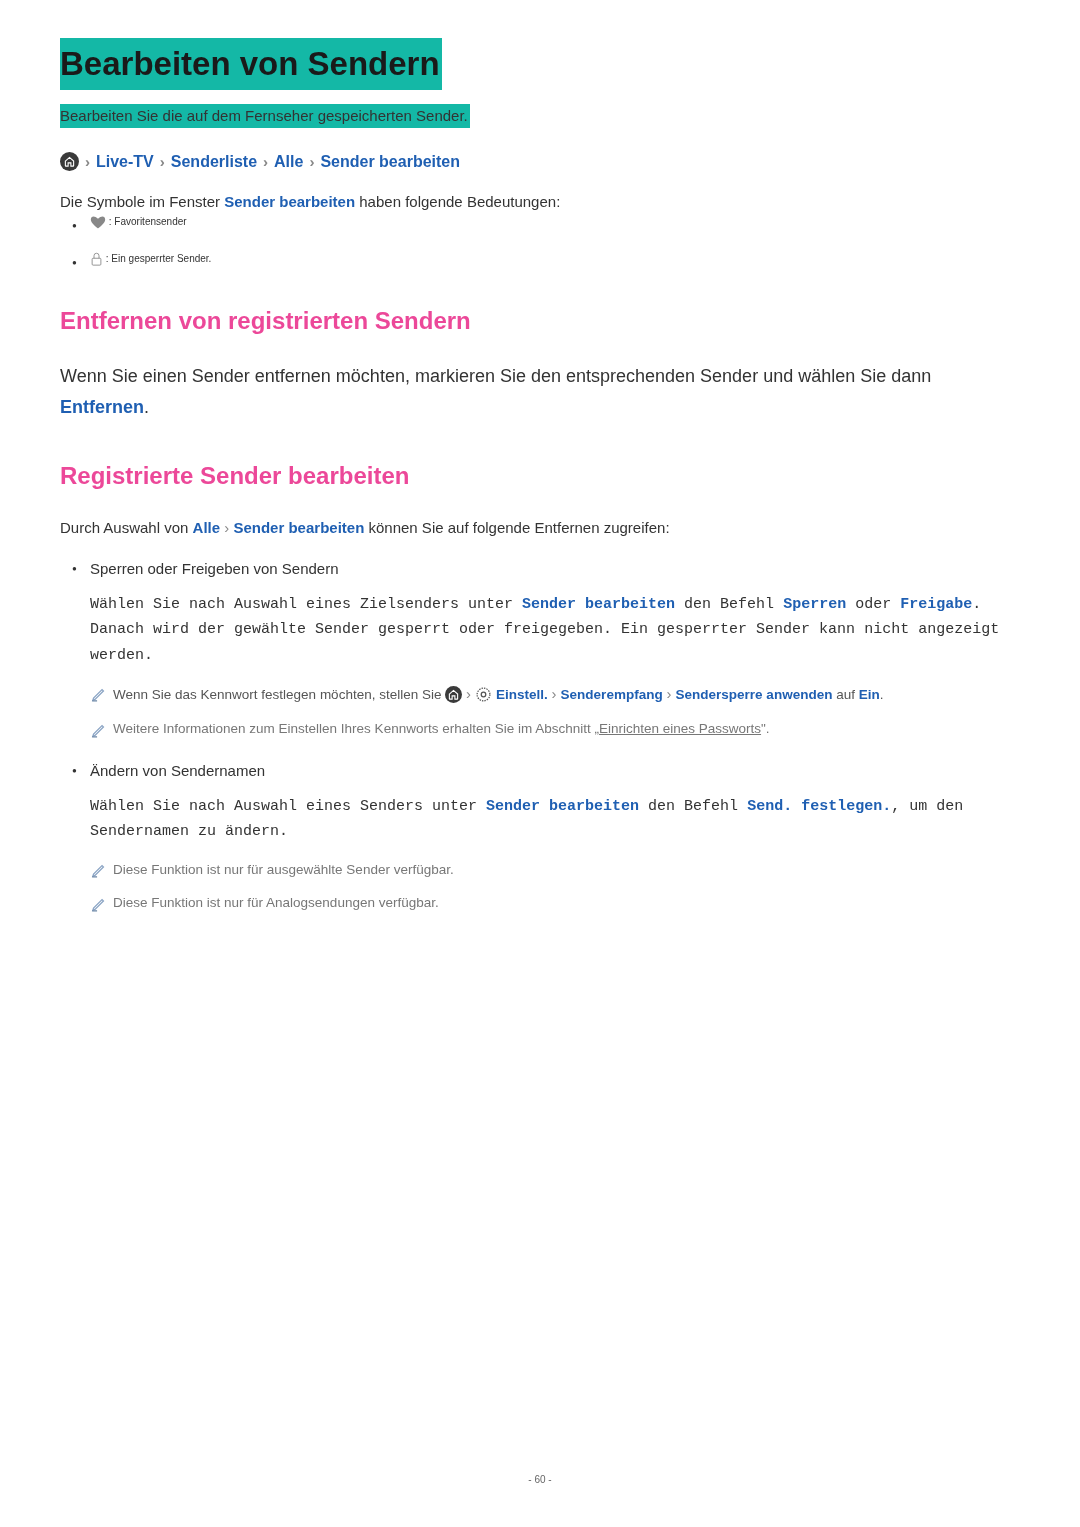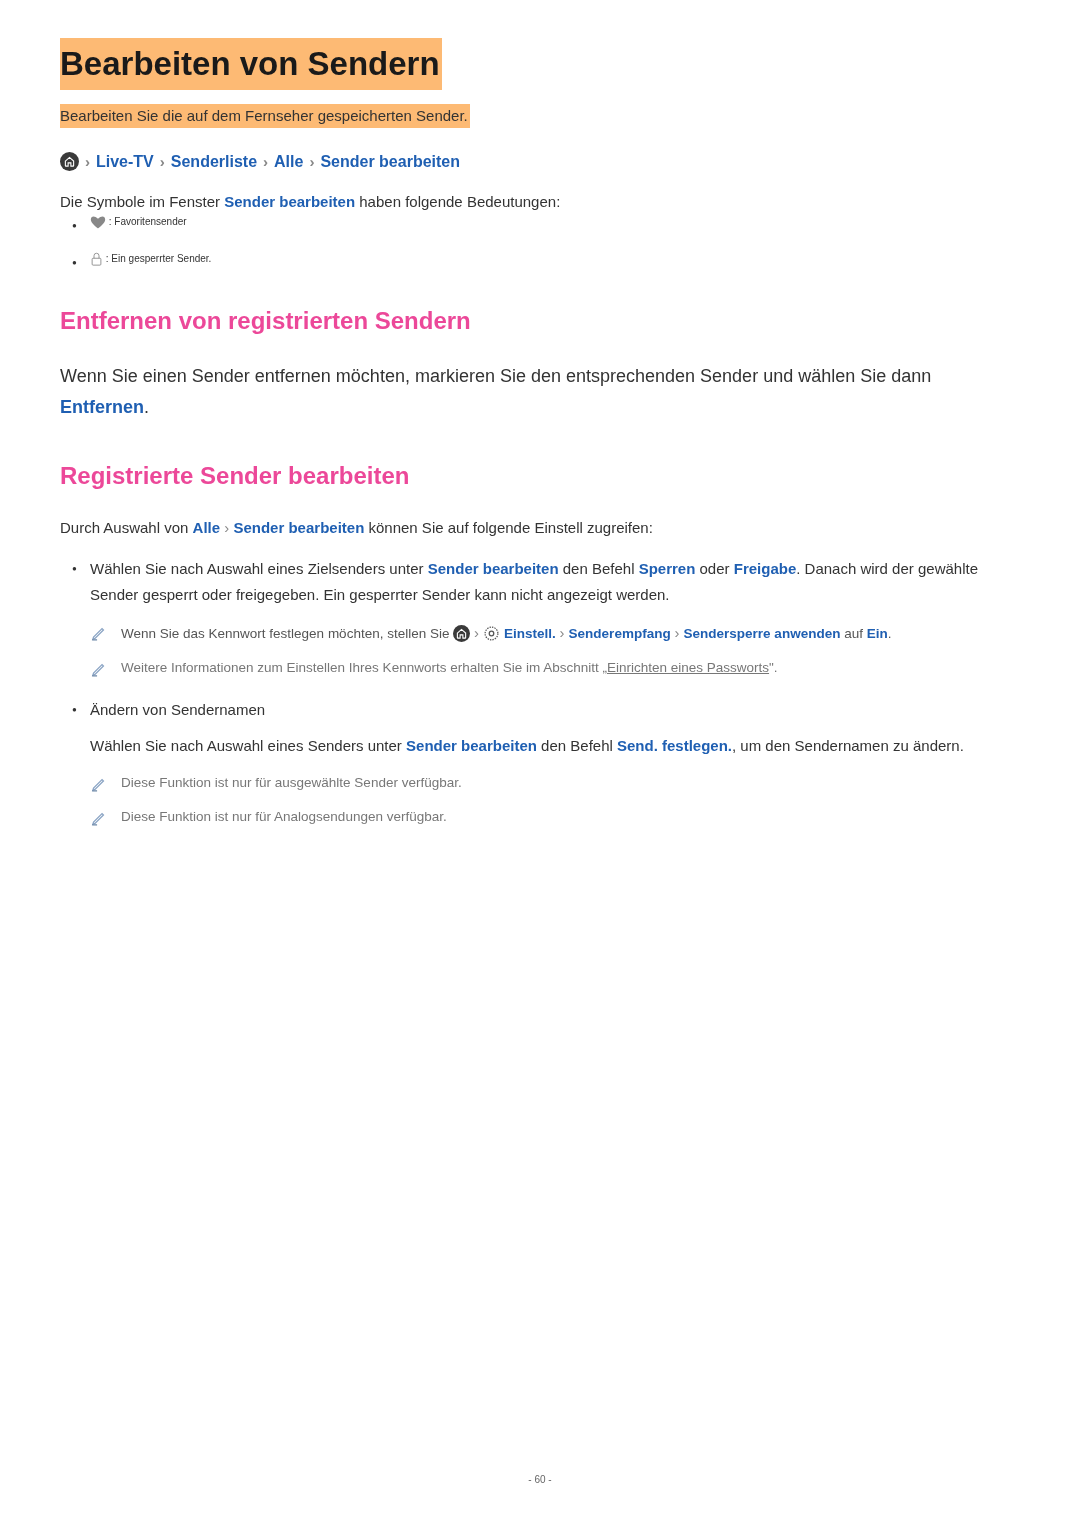--- a/index.html
+++ b/index.html
@@ -13,21 +13,21 @@
     color: #000;
     line-height: 1.5;
   }
   h1 {
     font-size: 33px;
     font-weight: 600;
     color: #1a1a1a;
     margin-bottom: 14px;
   }
   .highlight-bg {
-    background: #fdba74;
+    background: #14b8a6;
     display: inline-block;
     padding: 1px 2px 1px 0;
   }
   .subtitle {
     font-size: 15px;
     color: #333;
     margin-bottom: 22px;
   }
   .breadcrumb-path {
     font-size: 16px;
@@ -91,25 +91,25 @@
   }
   ul.main-list > li::before {
     content: "●";
     font-size: 8px;
     position: absolute;
     left: -18px;
     top: 6px;
     color: #333;
   }
   .item-title { font-weight: 400; margin-bottom: 10px; }
-  .item-body { margin-bottom: 14px; }
+  .item-body { margin-bottom: 14px; font-family: Liberation Mono, monospace; }
   .note-line {
     display: flex;
     align-items: flex-start;
-    gap: 14px;
+    gap: 6px;
     font-size: 13.5px;
     color: #777;
     margin-bottom: 12px;
     line-height: 1.6;
   }
   .note-line .content { flex: 1; }
   .note-line.dark-blue { color: #555; }
   .note-line .blue-text { color: #1f5fb2; font-weight: 600; }
   .underlink { text-decoration: underline; color: #777; }
   .page-number {
@@ -180,25 +180,26 @@
 
 <h2>Entfernen von registrierten Sendern</h2>
 <div class="section-para">
   <span>Wenn Sie einen Sender entfernen möchten, markieren Sie den entsprechenden Sender und wählen Sie dann </span><span class="blue-text">Entfernen</span><span>.</span>
 </div>
 
 <h2>Registrierte Sender bearbeiten</h2>
 <div class="body-text" style="margin-bottom:16px;">
   <span>Durch Auswahl von </span><span class="blue-text">Alle</span>
   <span class="chevron"> › </span>
-  <span class="blue-text">Sender bearbeiten</span><span> können Sie auf folgende Einstell zugreifen:</span>
+  <span class="blue-text">Sender bearbeiten</span><span> können Sie auf folgende Entfernen zugreifen:</span>
 </div>
 
 <ul class="main-list">
   <li>
+    <div class="item-title">Sperren oder Freigeben von Sendern</div>
     <div class="item-body">
       <span>Wählen Sie nach Auswahl eines Zielsenders unter </span><span class="blue-text">Sender bearbeiten</span><span> den Befehl </span><span class="blue-text">Sperren</span><span> oder </span><span class="blue-text">Freigabe</span><span>. Danach wird der gewählte Sender gesperrt oder freigegeben. Ein gesperrter Sender kann nicht angezeigt werden.</span>
     </div>
     <div class="note-line dark-blue">
       <span class="pen-icon">
         <svg viewBox="0 0 24 24" fill="none" stroke="#8aa4c4" stroke-width="1.8">
             <path d="M4 20l3-1 12-12-2-2L5 17l-1 3z"></path>
             <path d="M3 21h7" stroke="#6c88a8"></path>
           </svg>
       </span>

